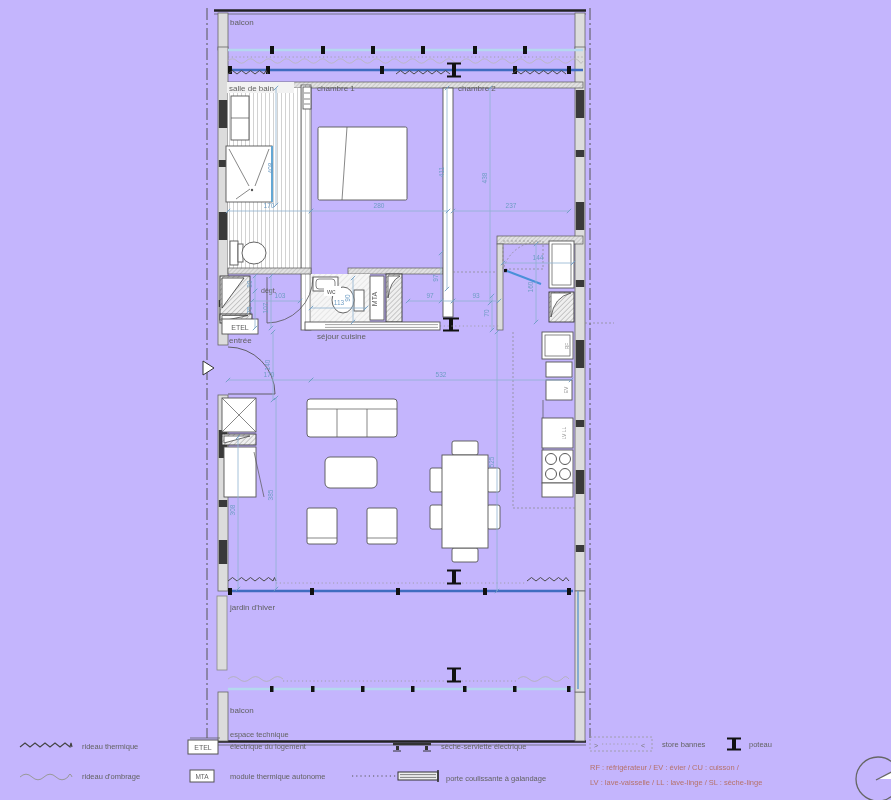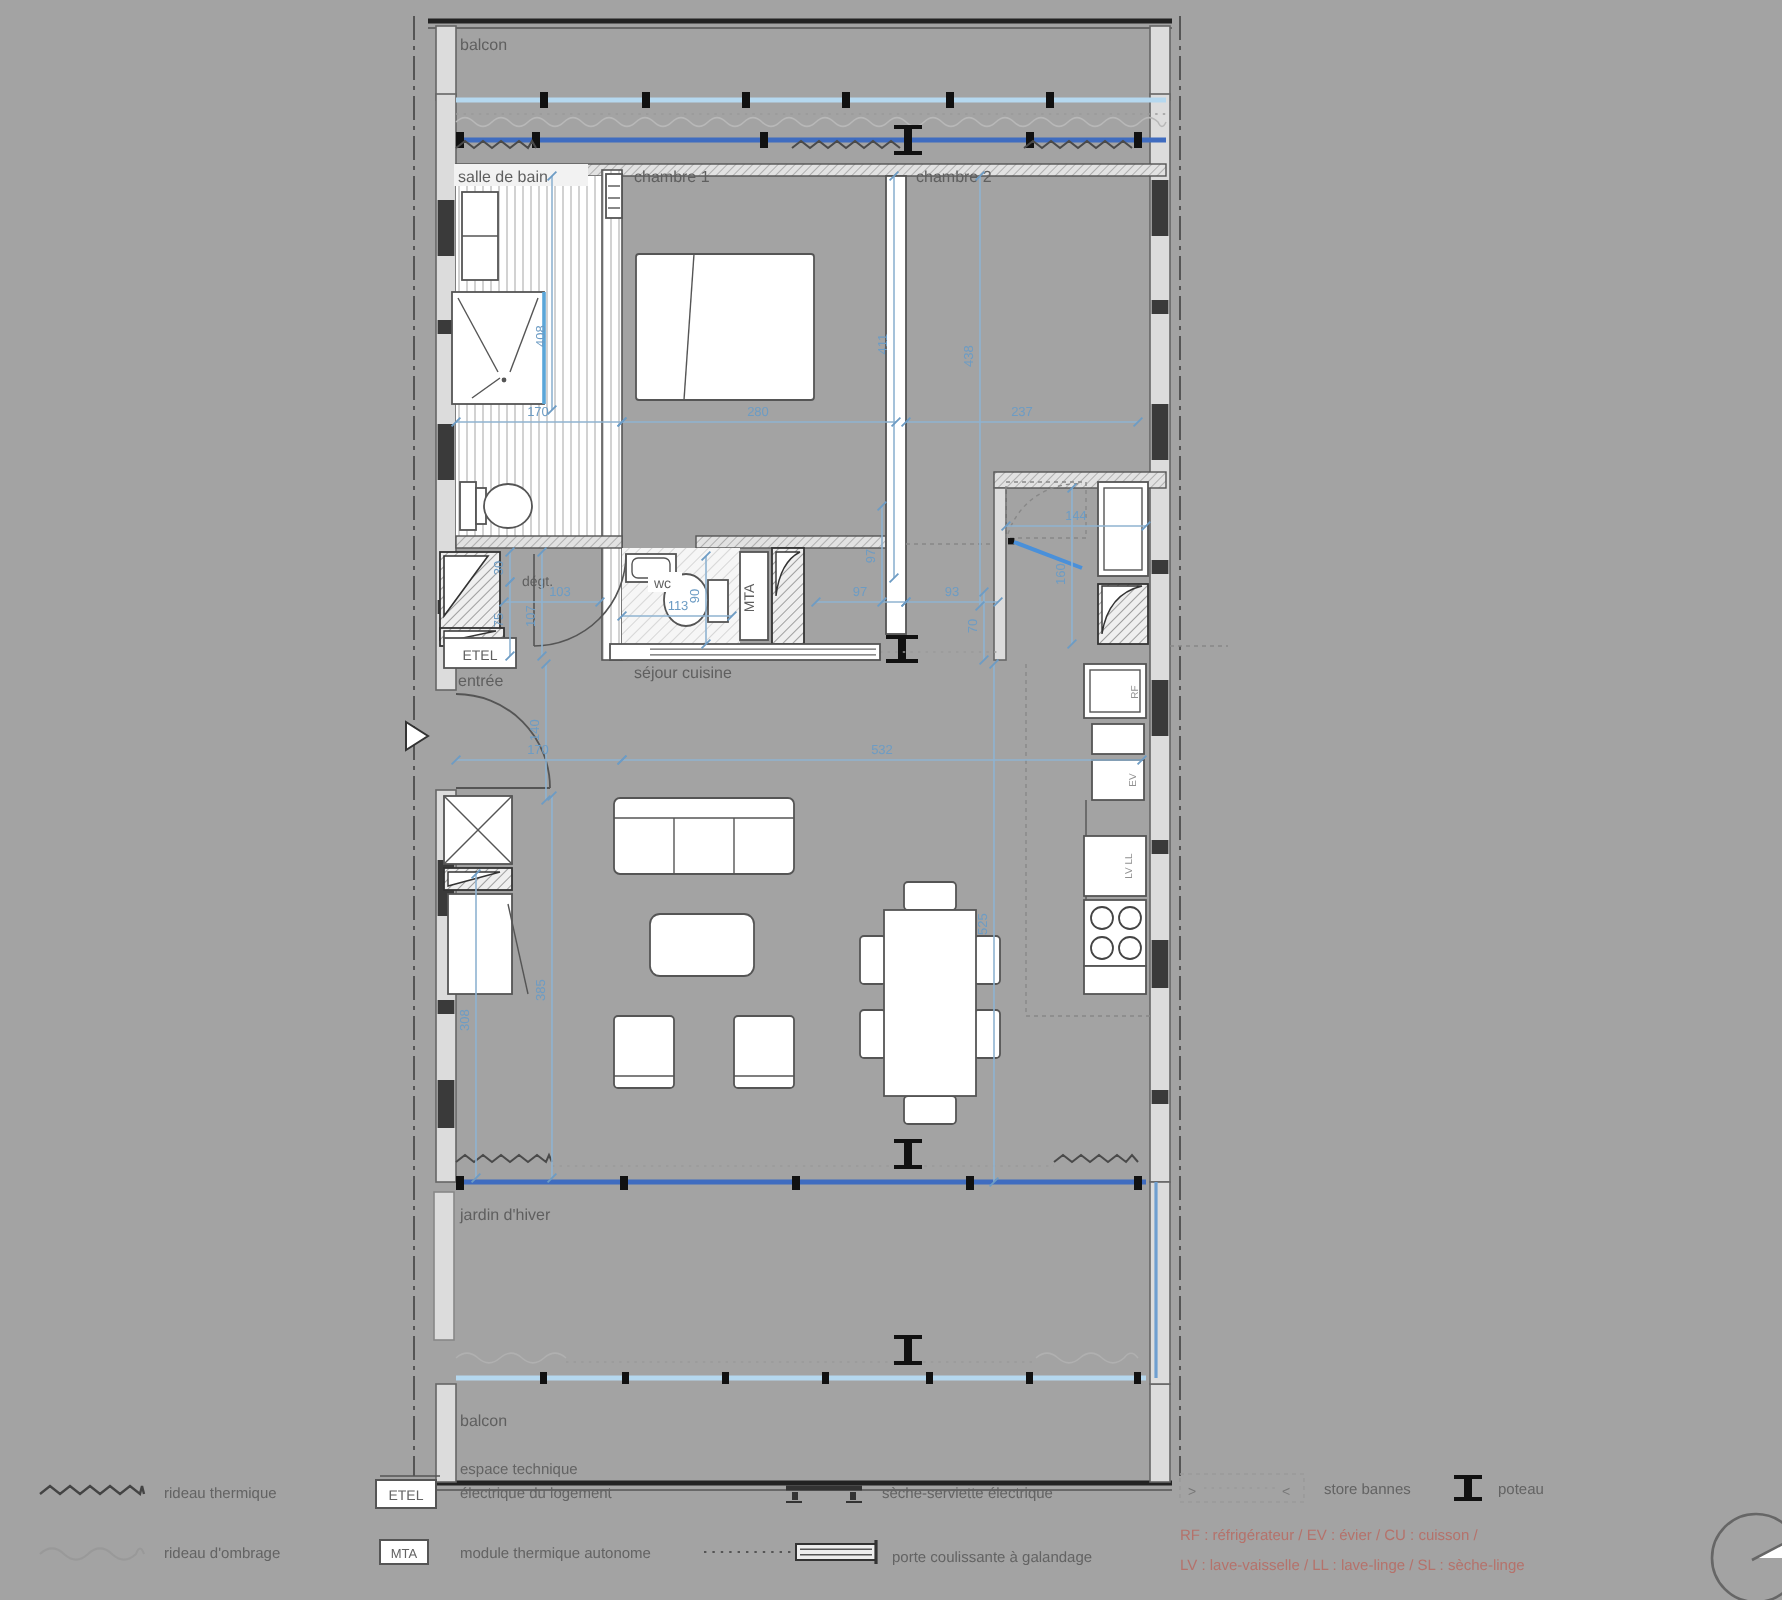--- a/index.html
+++ b/index.html
@@ -1,16 +1,16 @@
 <!DOCTYPE html>
 <html><head>
 <meta charset="utf-8">
 <style>
   html,body{margin:0;padding:0;background:#fff;}
-  #stage{position:relative;width:891px;height:800px;background:#a3a3a3;overflow:hidden;
+  #stage{position:relative;width:891px;height:800px;background:#c4b5fd;overflow:hidden;
          font-family:"Liberation Sans",sans-serif;}
   svg{position:absolute;top:0;left:0;font-family:"Liberation Sans",sans-serif;}
   .lbl{font-size:8px;fill:#5f5f5f;}
   .lblsm{font-size:7px;fill:#5f5f5f;}
   .tiny{font-size:5px;fill:#909090;}
   .dimt{font-size:6.5px;fill:#6d9cc4;text-anchor:middle;}
   .dim{stroke:#8fb3d1;stroke-width:0.8;}
   .tick{stroke:#6d9cc4;stroke-width:0.9;}
   .wall{fill:#dcdcdc;stroke:#666;stroke-width:0.8;}
   .wallh{fill:url(#hatchWall);stroke:#555;stroke-width:0.7;}

